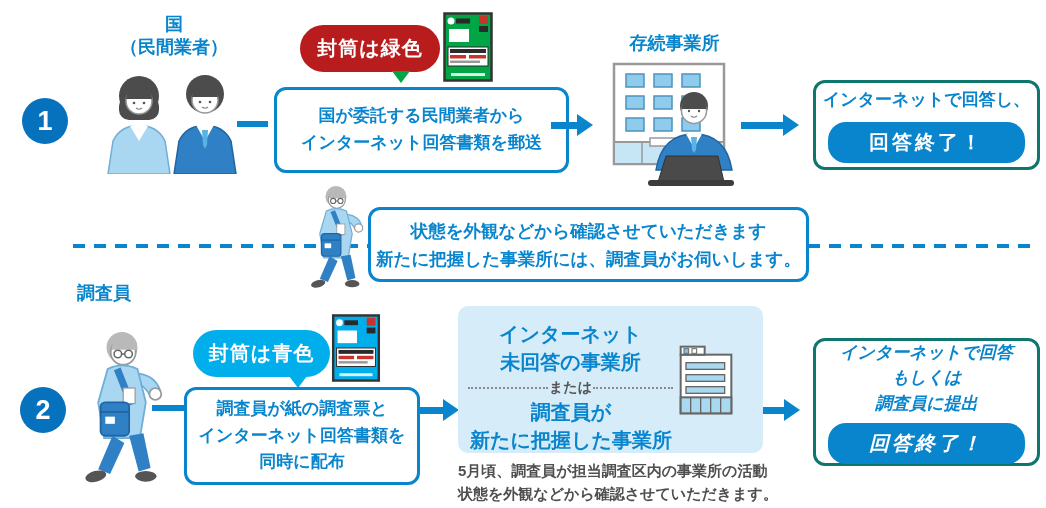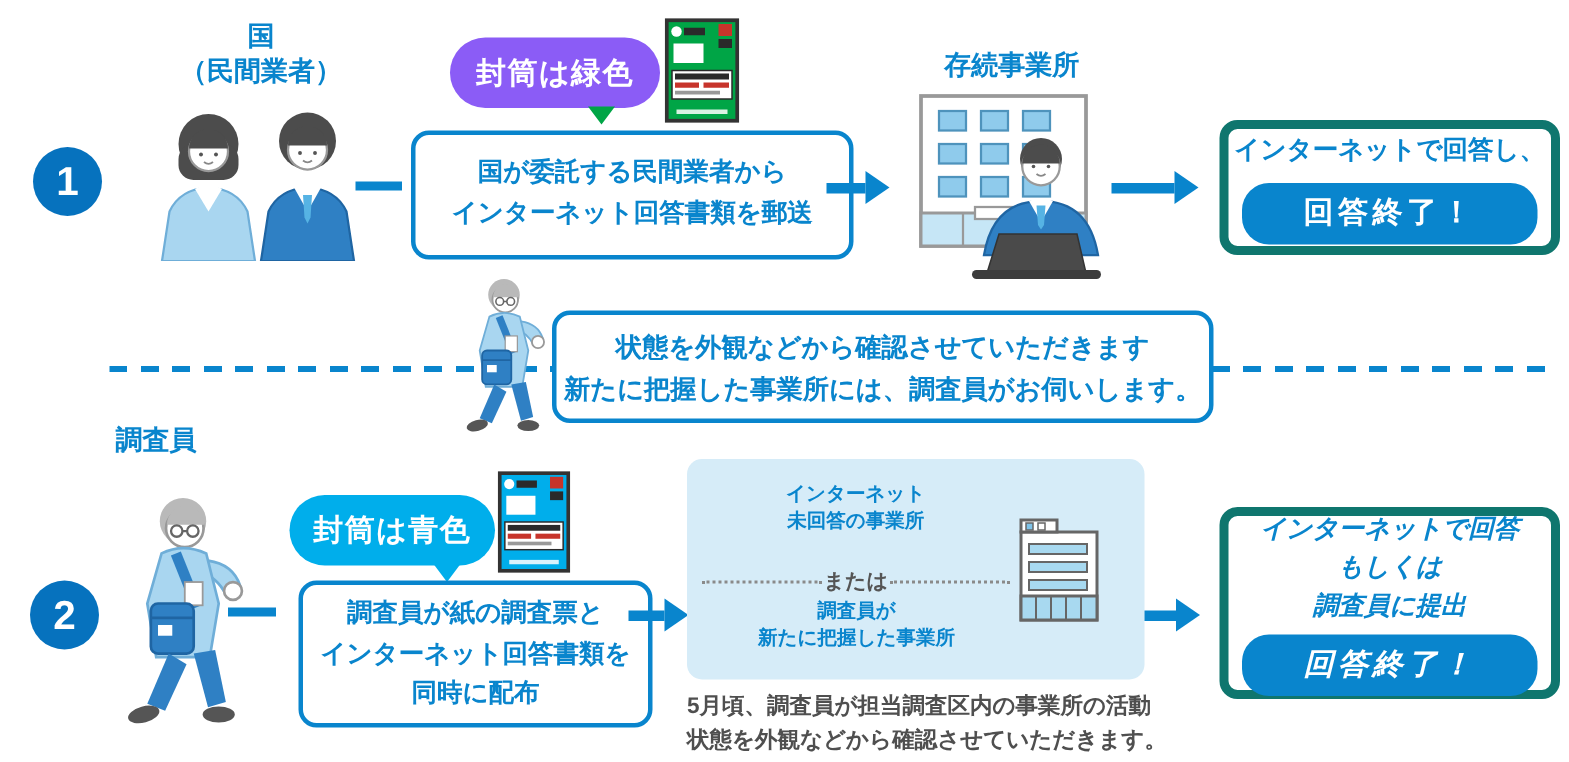--- a/index.html
+++ b/index.html
@@ -9,32 +9,32 @@
   .num-circle { position:absolute; width:46px; height:46px; border-radius:50%;
     background:#0672BE; color:#fff; font-weight:bold; font-size:27px;
     display:flex; align-items:center; justify-content:center; }
 
   .actor-label { position:absolute; color:#0985CD; font-weight:bold; font-size:18px;
     text-align:center; line-height:1.3; }
 
   .bubble { position:absolute; color:#fff; font-weight:bold; font-size:20px;
     border-radius:25px; display:flex; align-items:center; justify-content:center;
     letter-spacing:1px; }
-  .bubble-green { background:#8b5cf6;text-align:right; }
+  .bubble-green { background:#b91c1c;text-align:right; }
   .bubble-blue  { background:#00AEEB; }
   .tail { position:absolute; bottom:-11px; width:0; height:0;
     border-left:9px solid transparent; border-right:9px solid transparent; }
   .bubble-green .tail { border-top:12px solid #00A546; }
   .bubble-blue  .tail { border-top:12px solid #00AEEB; }
 
   .step-box { position:absolute; background:#fff; border:3px solid #0985CD; border-radius:12px;
     color:#0985CD; font-weight:bold; font-size:17px; text-align:center;
     display:flex; flex-direction:column; justify-content:center; line-height:1.6; }
 
-  .result-box { position:absolute; background:#fff; border:6px solid #0f766e; border-radius:12px;
+  .result-box { position:absolute; background:#fff; border:3px solid #0f766e; border-radius:12px;
     color:#0985CD; font-weight:bold; font-size:17px; text-align:center;
     display:flex; flex-direction:column; justify-content:center; align-items:center;
     line-height:1.5; gap:9px; }
   .pill { background:#0985CD; color:#fff; font-weight:bold; font-size:20px;
     border-radius:18px; width:197px; padding:5px 0 6px; text-align:center; letter-spacing:3px; }
 
   .arrow { position:absolute; display:flex; align-items:center; }
   .arrow .shaft { height:7px; background:#0985CD; }
   .arrow .head { width:0; height:0; border-top:11px solid transparent;
     border-bottom:11px solid transparent; border-left:16px solid #0985CD; }
@@ -42,21 +42,21 @@
   .connector { position:absolute; height:6px; background:#0985CD; }
 
   .dashline { position:absolute; height:4px;
     background:repeating-linear-gradient(90deg,#0985CD 0 12px,transparent 12px 21px); }
 
   .note-box { position:absolute; background:#fff; border:3px solid #0985CD; border-radius:12px;
     color:#0985CD; font-weight:bold; font-size:17.5px; text-align:center;
     display:flex; flex-direction:column; justify-content:center; line-height:1.6; z-index:2; }
 
   .panel { position:absolute; background:#D6ECF8; border-radius:10px; }
-  .panel-text { position:absolute; color:#0985CD; font-weight:bold; font-size:13px;
+  .panel-text { position:absolute; color:#0985CD; font-weight:bold; font-size:20px;
     text-align:center; line-height:1.42; }
   .or-row { position:absolute; display:flex; align-items:center; gap:1px;
     color:#555; font-weight:bold; font-size:14px; }
   .or-row .dots { flex:1; height:0; border-top:2.5px dotted #8a8a8a; }
 
   .panel-note { position:absolute; color:#4f4f4f; font-weight:bold; font-size:15px; line-height:1.5; }
 
   .illus { position:absolute; }
   svg { display:block; }
 </style>
@@ -256,21 +256,21 @@
       <rect x="6" y="17" width="20" height="13" fill="#fff"></rect>
       <rect x="5" y="35" width="40" height="19" fill="#fff" stroke="#2a2a2a" stroke-width="1"></rect>
       <rect x="7" y="37" width="36" height="4" fill="#2a2a2a"></rect>
       <rect x="7" y="43" width="16" height="3.5" fill="#C7342B"></rect>
       <rect x="26" y="43" width="17" height="3.5" fill="#C7342B"></rect>
       <rect x="7" y="48.5" width="30" height="2.5" fill="#999"></rect>
       <rect x="8" y="61" width="34" height="3" fill="#fff" opacity="0.85"></rect>
     </svg>
   </div>
 
-  <div class="step-box" style="left:199px; top:387px; width:236px; height:98px; line-height:1.55;">
+  <div class="step-box" style="left:184px; top:387px; width:236px; height:98px; line-height:1.55;">
     <div>調査員が紙の調査票と</div>
     <div>インターネット回答書類を</div>
     <div>同時に配布</div>
   </div>
 
   <div class="arrow" style="left:419px; top:399px;">
     <span class="shaft" style="width:24px;"></span>
       <span class="head"></span>
   </div>
 

